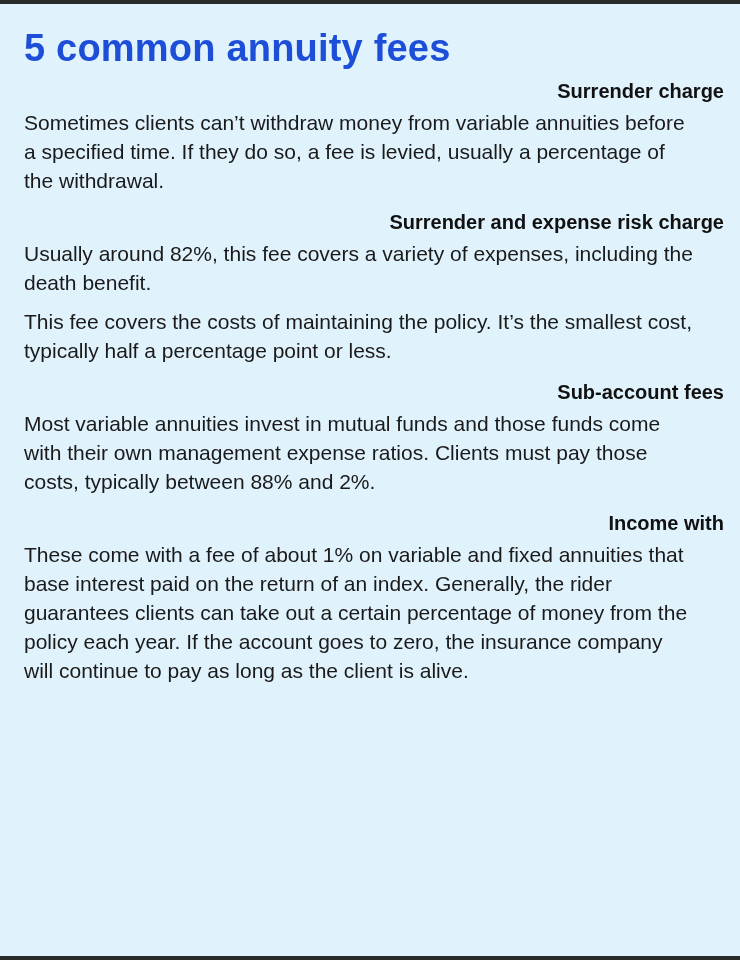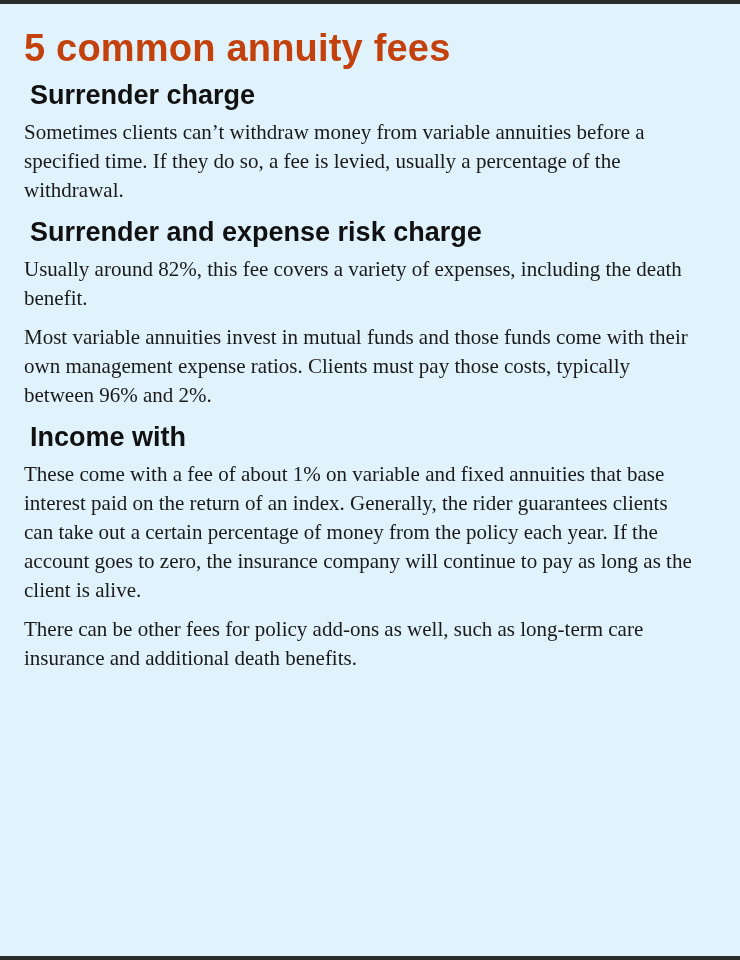--- a/index.html
+++ b/index.html
@@ -26,44 +26,44 @@
       width: 740px; height: 4px;
       background: #2b2b2b;
     }
     .panel {
       position: absolute;
       left: 24px;
       top: 24px;
       width: 700px;
     }
     .title {
-      color: #c2410c;
+      color: #1d4ed8;
       font-size: 38px;
       font-weight: 700;
       line-height: 48px;
       margin: 0 0 2px 0;
       letter-spacing: 0.2px;
     }
     .section {
       margin-bottom: 10px;
     }
     .heading {
       color: #111;
-      font-size: 27px;
+      font-size: 20px;
       font-weight: 700;
       line-height: 34px;
-      margin: 6px;
+      margin: 0;
+      text-align: right;
     }
     .body-text {
       color: #1a1a1a;
       font-size: 21px;
       line-height: 29px;
       margin: 0;
       width: 672px;
-      font-family: Liberation Serif, serif;
     }
   </style>
 </head>
 <body>
 
 <div class="top-rule"></div>
 
 <div class="panel">
   <h1 class="title">5 common annuity fees</h1>
 
@@ -71,29 +71,30 @@
     <h2 class="heading">Surrender charge</h2>
     <p class="body-text">Sometimes clients can’t withdraw money from variable annuities before a specified time. If they do so, a fee is levied, usually a percentage of the withdrawal.</p>
   </div>
 
   <div class="section">
     <h2 class="heading">Surrender and expense risk charge</h2>
     <p class="body-text">Usually around 82%, this fee covers a variety of expenses, including the death benefit.</p>
   </div>
 
   <div class="section">
+    <p class="body-text">This fee covers the costs of maintaining the policy. It’s the smallest cost, typically half a percentage point or less.</p>
   </div>
 
   <div class="section">
-    <p class="body-text">Most variable annuities invest in mutual funds and those funds come with their own management expense ratios. Clients must pay those costs, typically between 96% and 2%.</p>
+    <h2 class="heading">Sub-account fees</h2>
+    <p class="body-text">Most variable annuities invest in mutual funds and those funds come with their own management expense ratios. Clients must pay those costs, typically between 88% and 2%.</p>
   </div>
 
   <div class="section">
     <h2 class="heading">Income with</h2>
     <p class="body-text">These come with a fee of about 1% on variable and fixed annuities that base interest paid on the return of an index. Generally, the rider guarantees clients can take out a certain percentage of money from the policy each year. If the account goes to zero, the insurance company will continue to pay as long as the client is alive.</p>
   </div>
 
   <div class="section">
-    <p class="body-text">There can be other fees for policy add-ons as well, such as long-term care insurance and additional death benefits.</p>
   </div>
 </div>
 
 <div class="bottom-rule"></div>
 
 </body></html>

